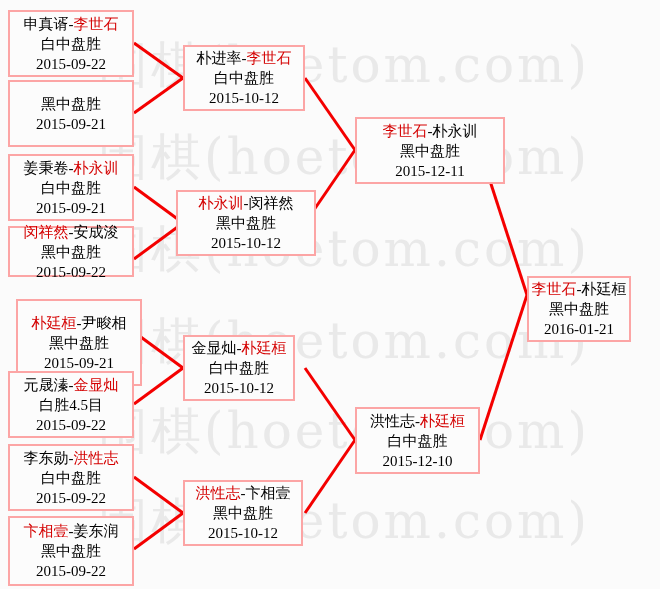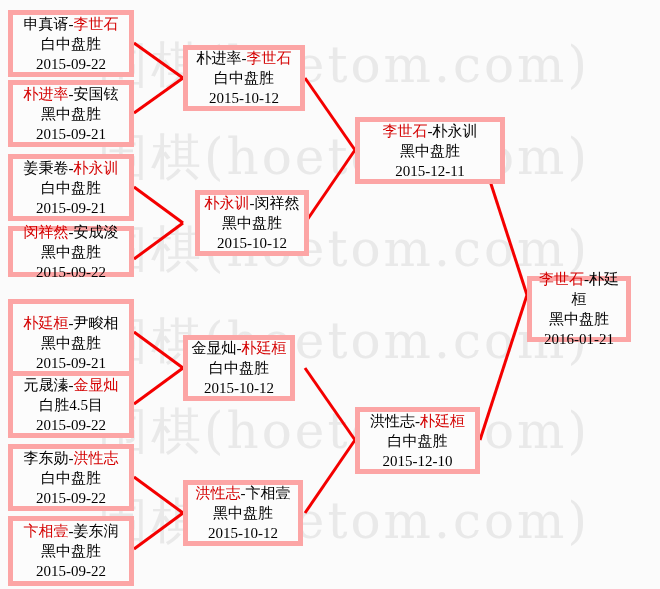--- a/index.html
+++ b/index.html
@@ -14,21 +14,21 @@
     position:absolute;left:98px;
     font-size:50px;color:#e9e9e9;
     letter-spacing:3px;white-space:nowrap;
     font-family:"DejaVu Serif","Liberation Serif",serif;
     user-select:none;z-index:1;line-height:1;
   }
   .lines{position:absolute;left:0;top:0;z-index:2;}
   .match{
     position:absolute;z-index:3;
     background:#fcfcfc;
-    border:5px solid #fca5a5;
+    border:2px solid #fca5a5;
     box-sizing:border-box;
     text-align:center;
     font-size:15px;line-height:20px;
     color:#000;
     display:flex;flex-direction:column;justify-content:center;
   }
   .match .winner{color:#d40000;}
   .dash{color:#000;}
 </style>
 </head>
@@ -62,38 +62,37 @@
     </g>
   </svg>
 
   <div class="match" style="left:8px;top:10px;width:126px;height:67px">
     <div><span>申真谞</span><span class="dash">-</span><span class="winner">李世石</span></div>
     <div>白中盘胜</div>
     <div>2015-09-22</div>
   </div>
 
   <div class="match" style="left:8px;top:80px;width:126px;height:67px">
-    <div><span class="winner">朴进率</span><span class="dash">-</span><span>安国铉</span></div>
     <div>黑中盘胜</div>
     <div>2015-09-21</div>
   </div>
 
   <div class="match" style="left:8px;top:154px;width:126px;height:67px">
     <div><span>姜秉卷</span><span class="dash">-</span><span class="winner">朴永训</span></div>
     <div>白中盘胜</div>
     <div>2015-09-21</div>
   </div>
 
   <div class="match" style="left:8px;top:226px;width:126px;height:51px">
     <div><span class="winner">闵祥然</span><span class="dash">-</span><span>安成浚</span></div>
     <div>黑中盘胜</div>
     <div>2015-09-22</div>
   </div>
 
-  <div class="match" style="left:8px;top:299px;width:126px;height:87px">
+  <div class="match" style="left:16px;top:299px;width:126px;height:87px">
     <div><span class="winner">朴廷桓</span><span class="dash">-</span><span>尹畯相</span></div>
     <div>黑中盘胜</div>
     <div>2015-09-21</div>
   </div>
 
   <div class="match" style="left:8px;top:371px;width:126px;height:67px">
     <div><span>元晟溱</span><span class="dash">-</span><span class="winner">金显灿</span></div>
     <div>白胜4.5目</div>
     <div>2015-09-22</div>
   </div>
@@ -109,21 +108,21 @@
     <div>黑中盘胜</div>
     <div>2015-09-22</div>
   </div>
 
   <div class="match" style="left:183px;top:45px;width:122px;height:66px">
     <div><span>朴进率</span><span class="dash">-</span><span class="winner">李世石</span></div>
     <div>白中盘胜</div>
     <div>2015-10-12</div>
   </div>
 
-  <div class="match" style="left:195px;top:190px;width:114px;height:66px">
+  <div class="match" style="left:176px;top:190px;width:140px;height:66px">
     <div><span class="winner">朴永训</span><span class="dash">-</span><span>闵祥然</span></div>
     <div>黑中盘胜</div>
     <div>2015-10-12</div>
   </div>
 
   <div class="match" style="left:183px;top:335px;width:112px;height:66px">
     <div><span>金显灿</span><span class="dash">-</span><span class="winner">朴廷桓</span></div>
     <div>白中盘胜</div>
     <div>2015-10-12</div>
   </div>

